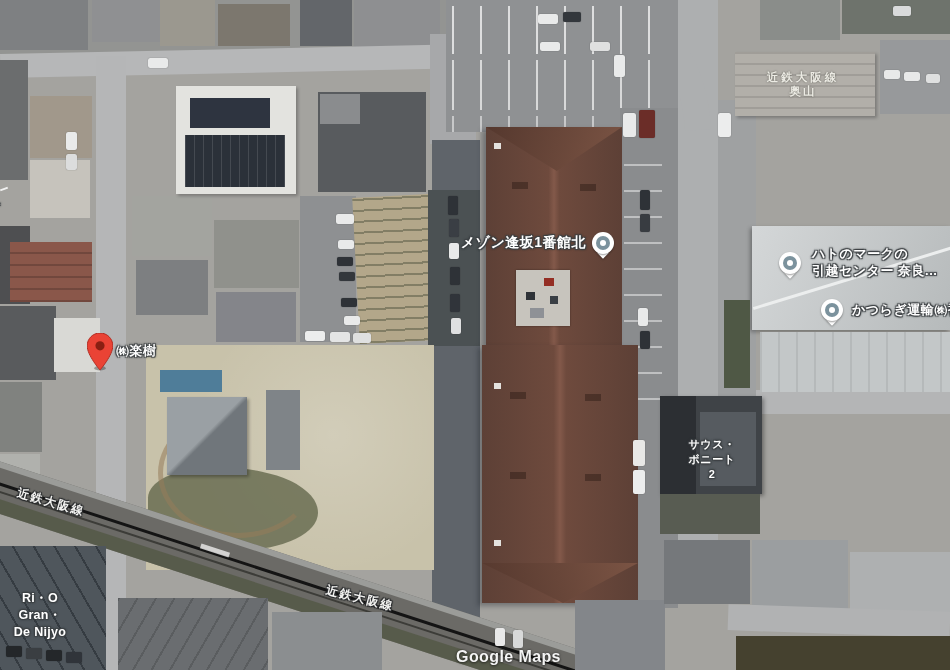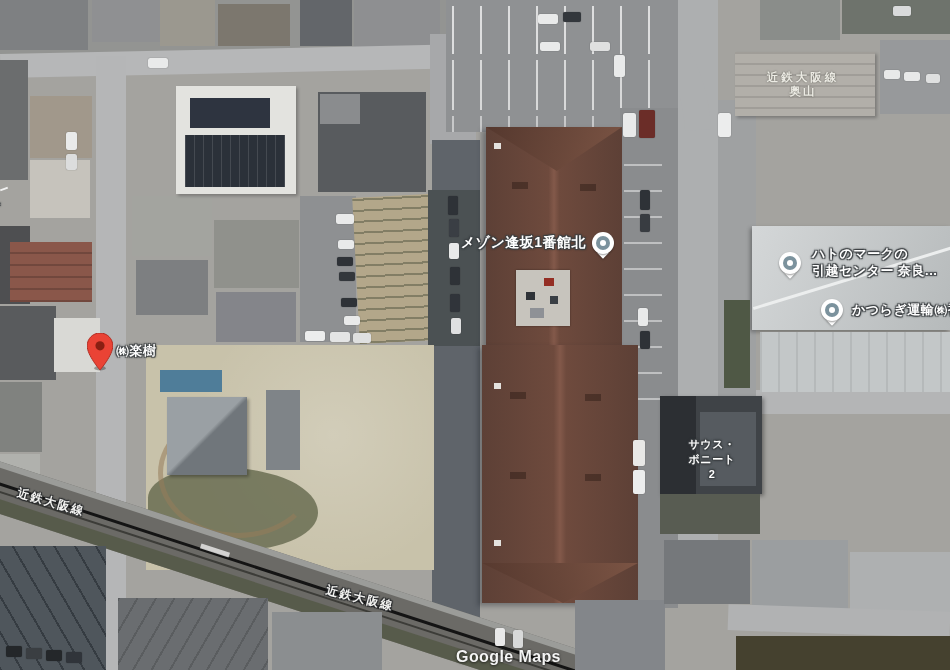--- a/index.html
+++ b/index.html
@@ -253,20 +253,25 @@
     <div>サウス・</div>
     <div>ボニート</div>
     <div>2</div>
   </div>
 
   <div class="roofTxt" style="left:803px;top:70px;transform:translateX(-50%);">
     <div>近鉄大阪線</div>
     <div style="letter-spacing:2px;">奥山</div>
   </div>
 
+  <div class="lbl" style="left:40px;top:590px;transform:translateX(-50%);text-align:center;font-size:12.5px;line-height:17px;letter-spacing:.3px;">
+    <div>Ri・O</div>
+    <div>Gran・</div>
+    <div>De Nijyo</div>
+  </div>
 
   <div class="railLbl" style="left:16px;top:494px;transform:rotate(16deg);">近鉄大阪線</div>
   <div class="railLbl" style="left:325px;top:590px;transform:rotate(14deg);">近鉄大阪線</div>
 
   <div class="lbl" style="left:-6px;top:196px;font-size:11px;">~</div>
   <div class="a" style="left:0;top:188px;width:8px;height:2px;background:rgba(255,255,255,.85);transform:rotate(-20deg);"></div>
 
   <div class="wm" style="left:495px;top:648px;transform:translateX(-50%);padding-left:27px;">Google Maps</div>
 
 </div>

